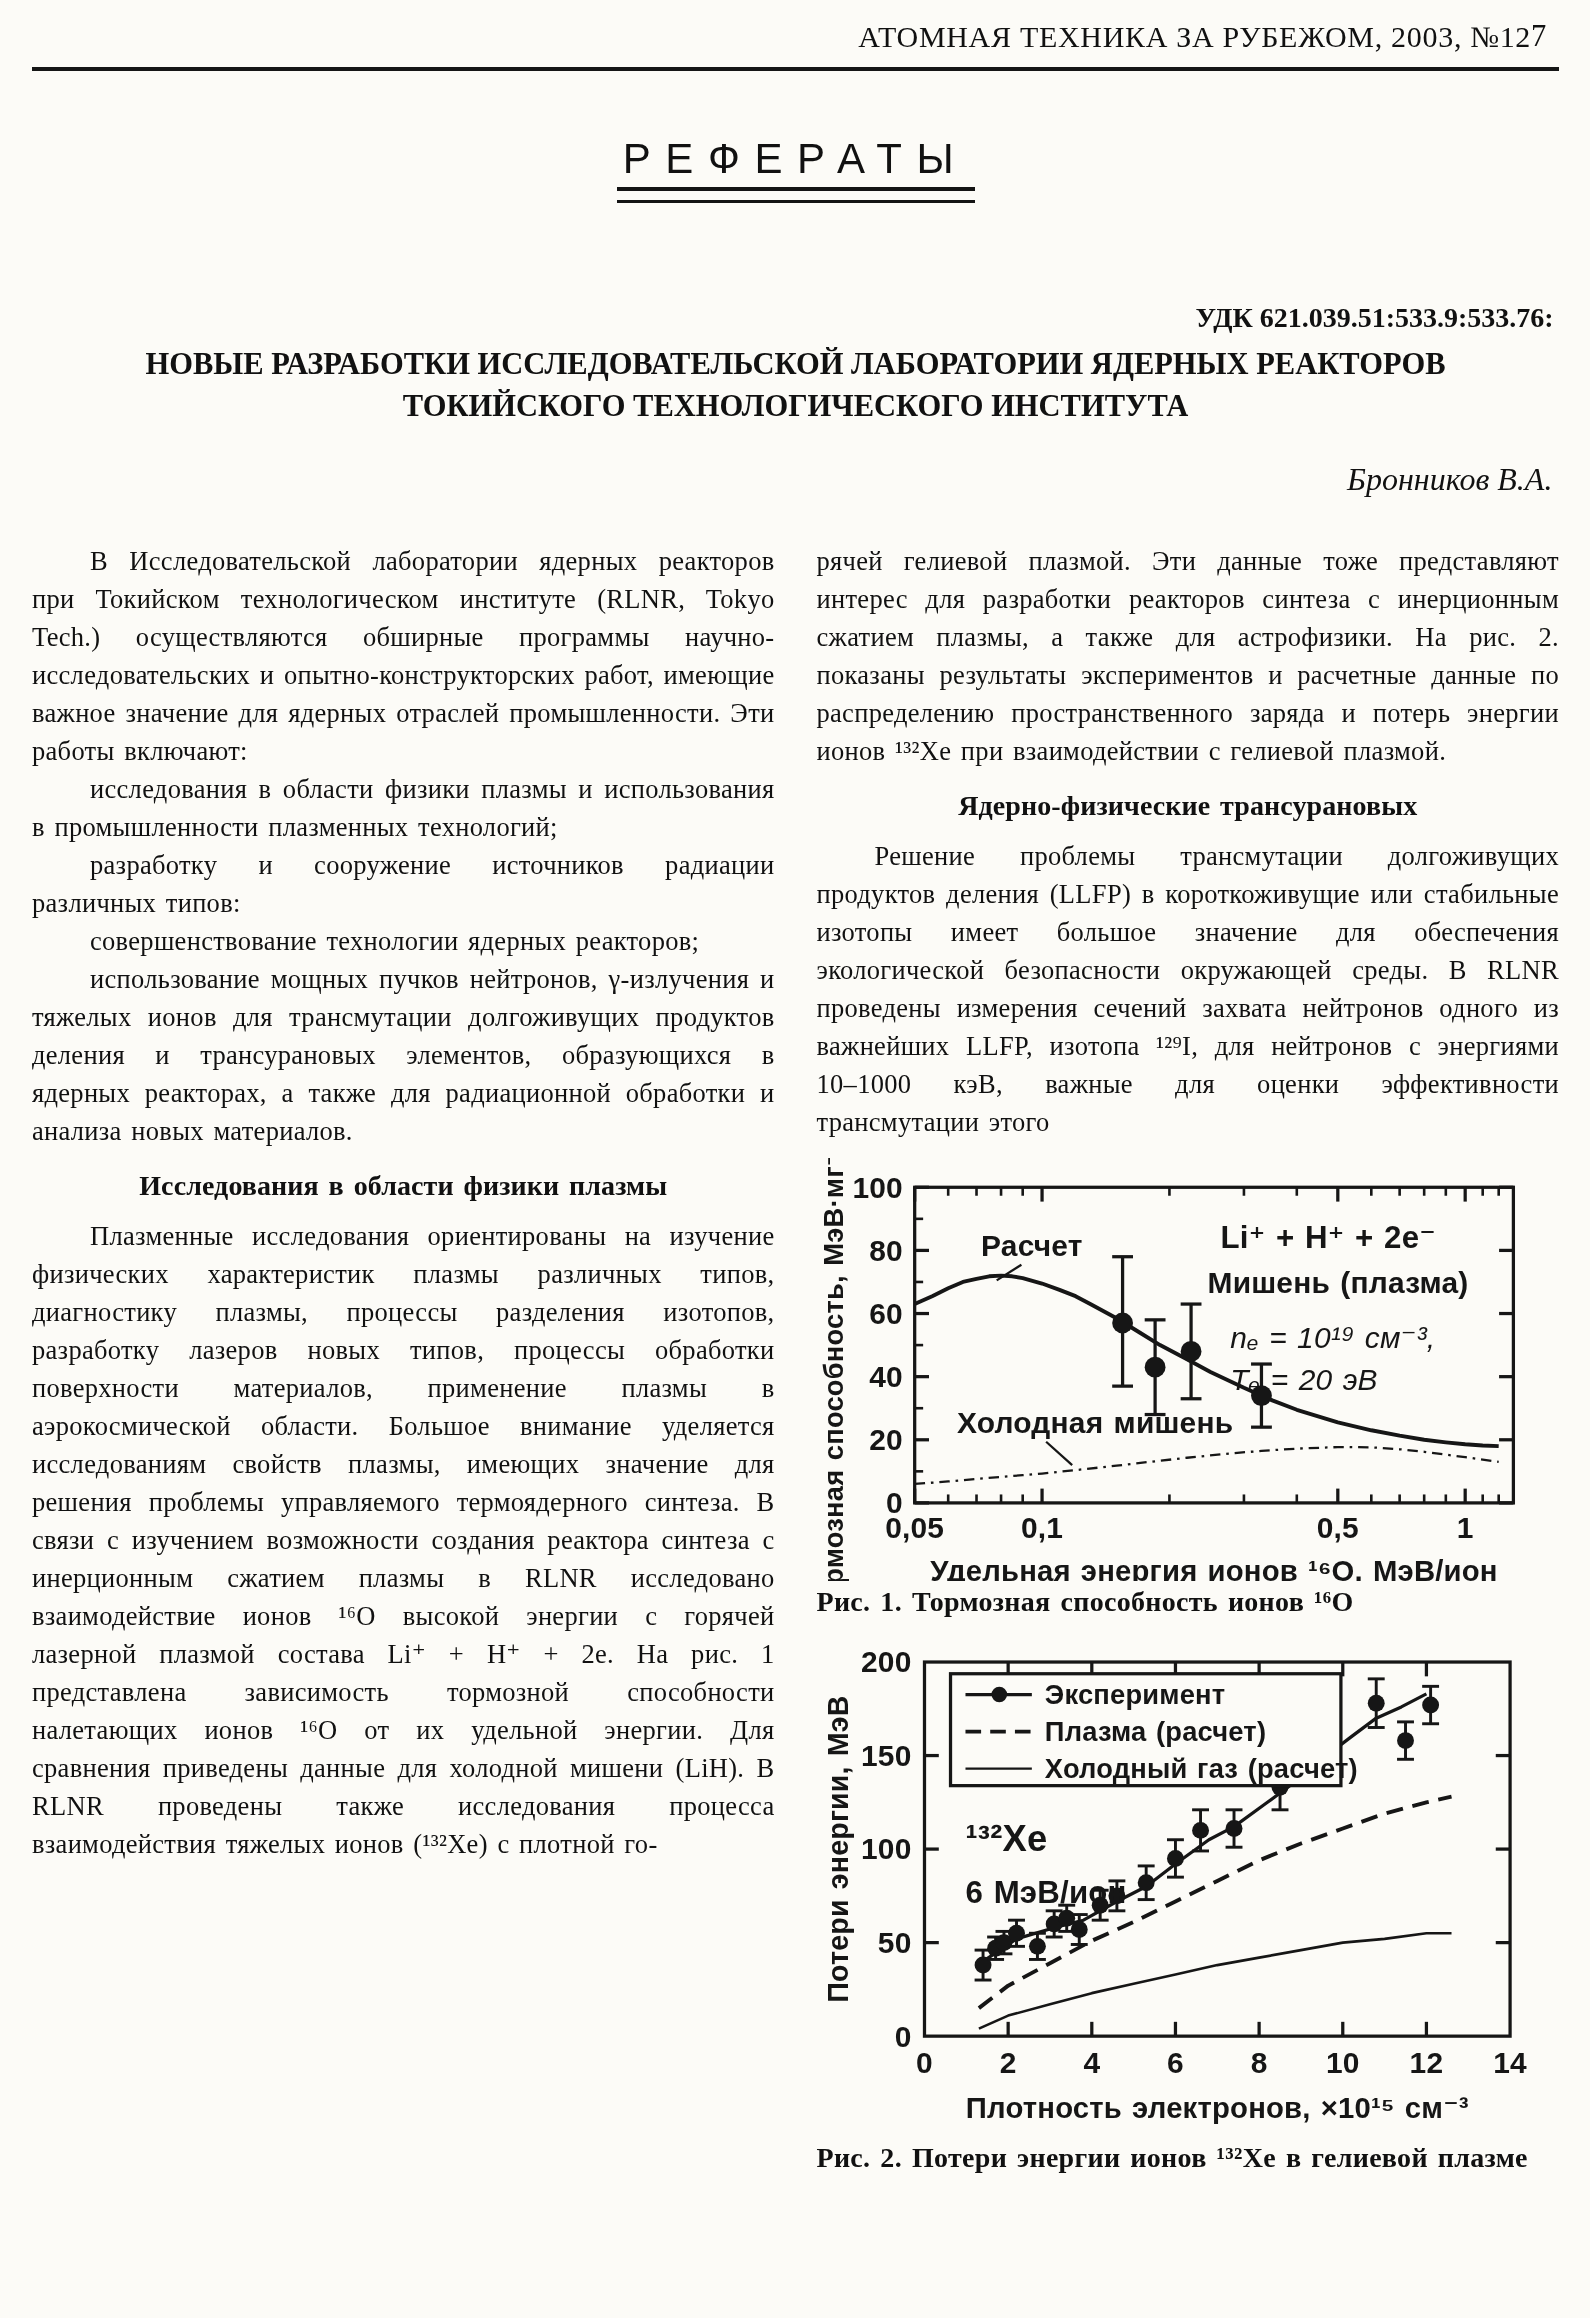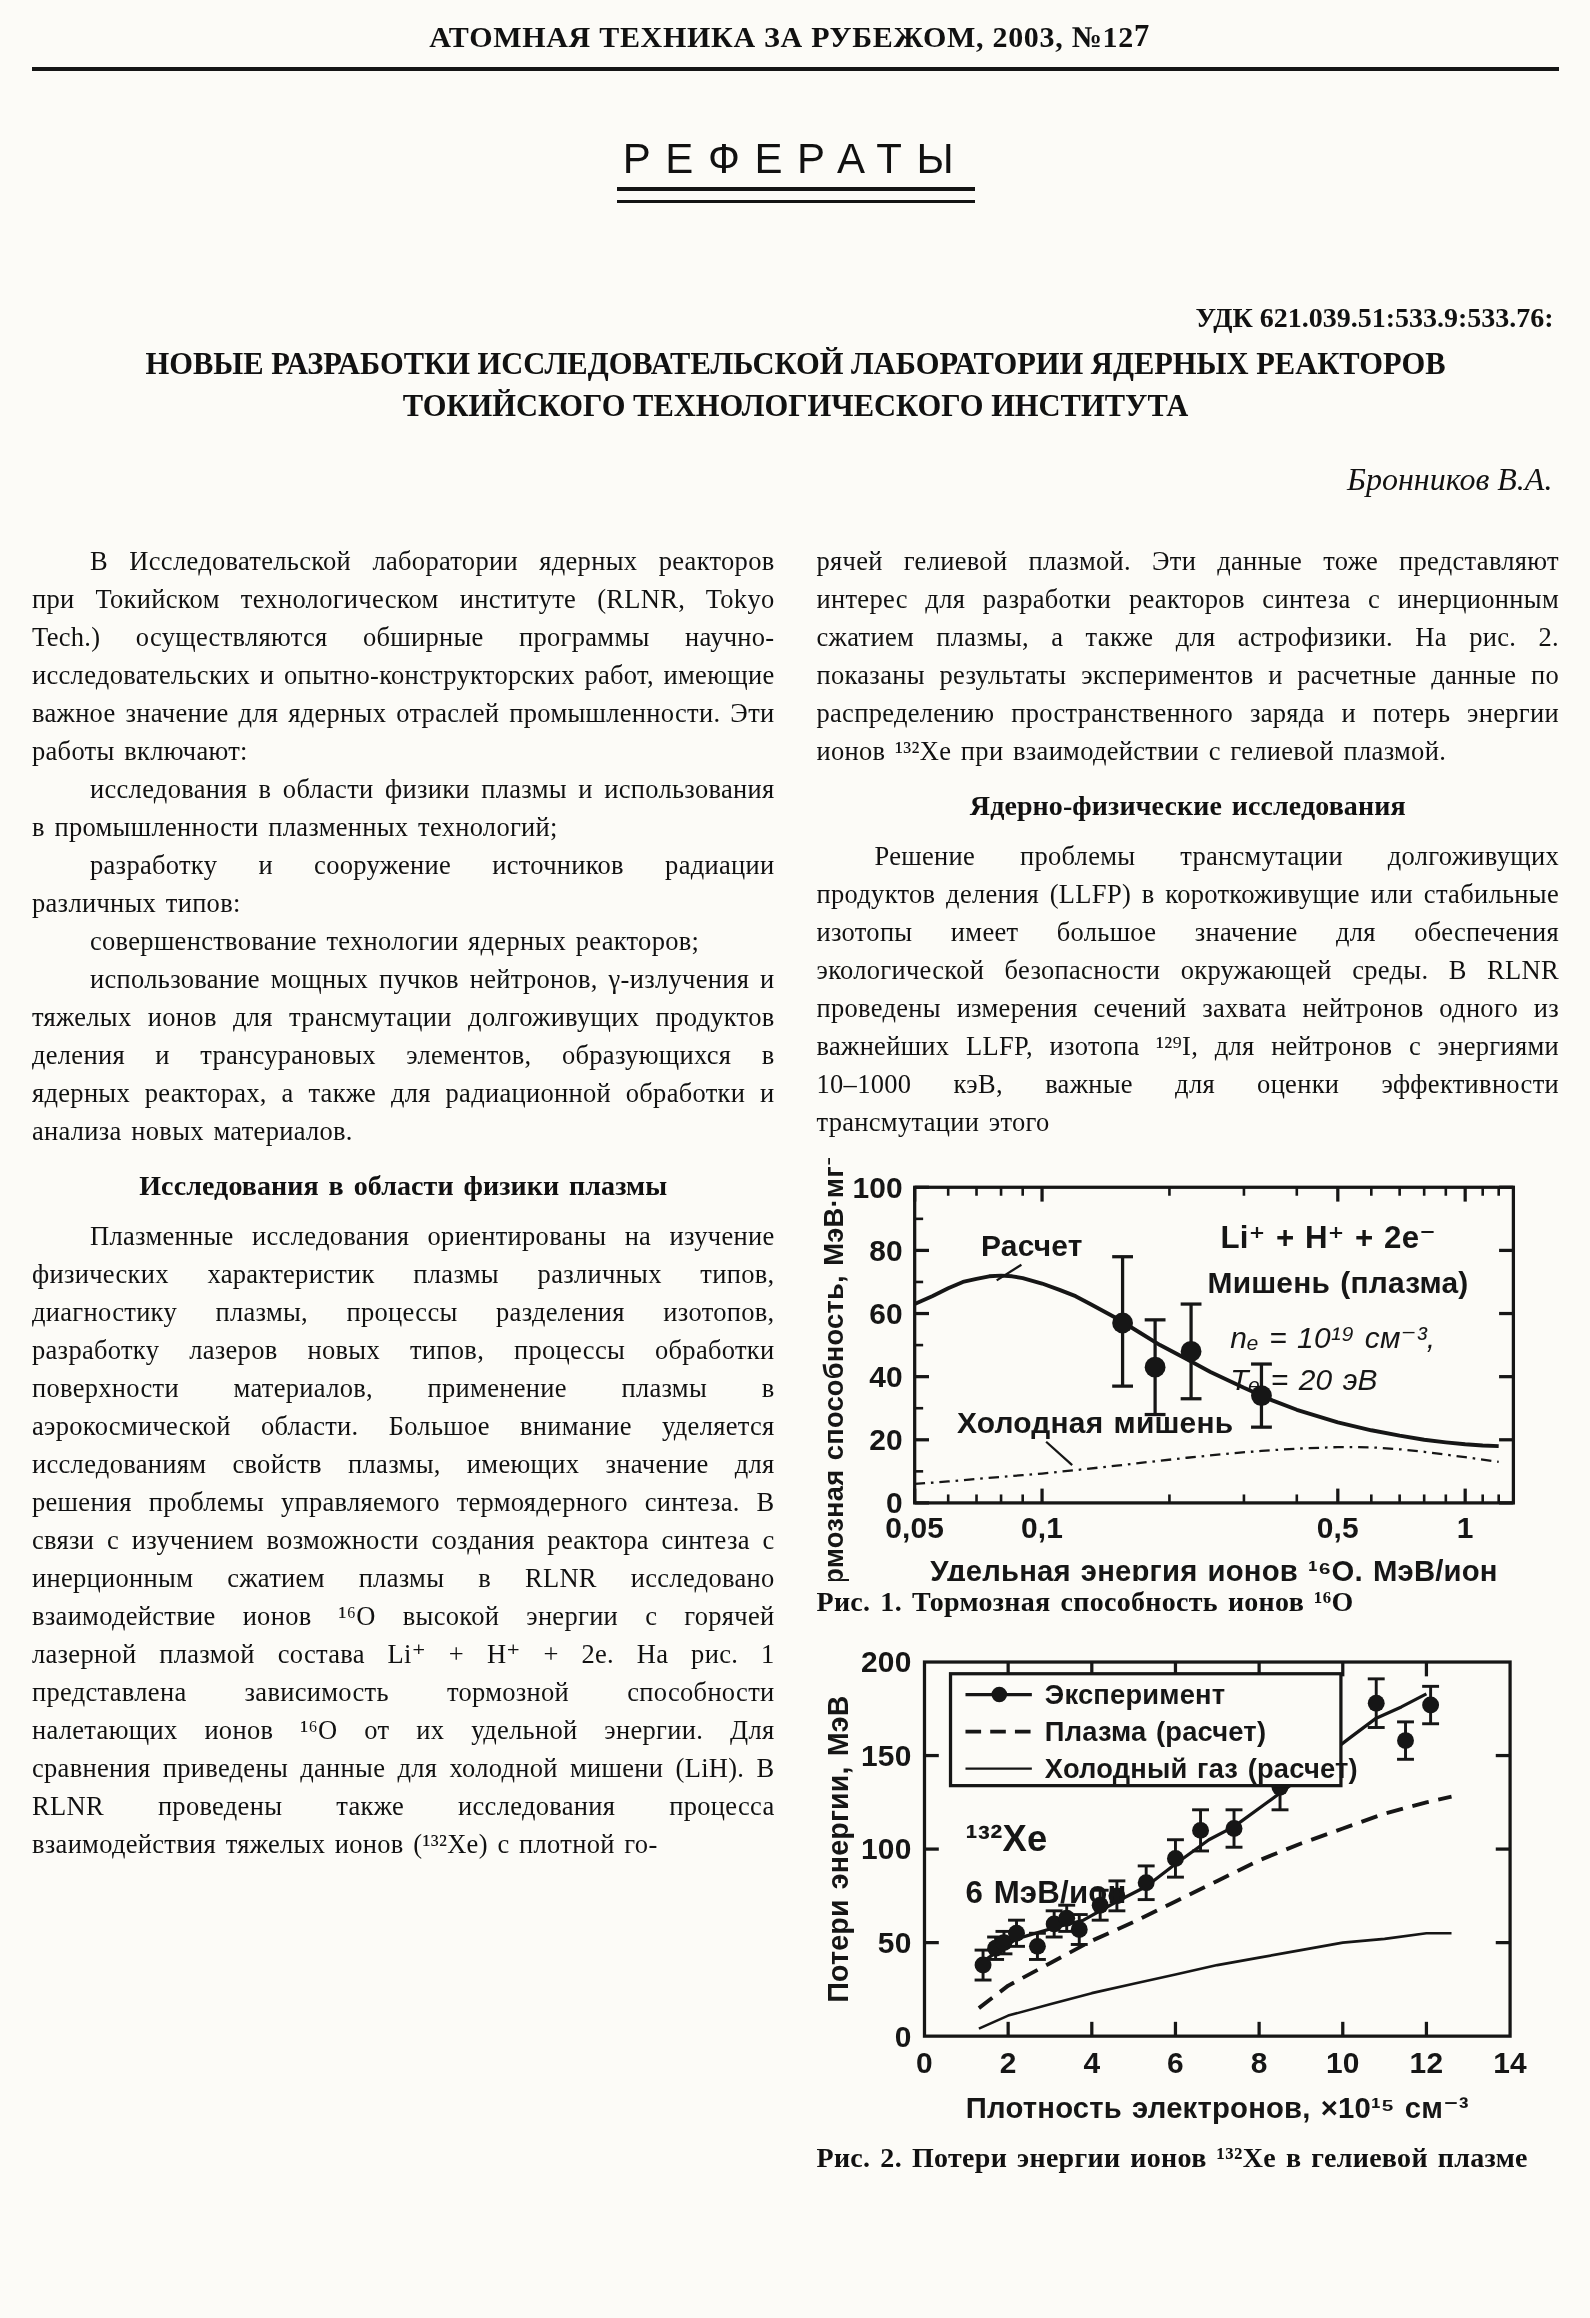--- a/index.html
+++ b/index.html
@@ -6,21 +6,21 @@
   .page{
     position:relative;
     width:1591px;height:2319px;
     background:#fcfbf7;
     color:#111;
     font-family:"Liberation Serif","DejaVu Serif",serif;
     overflow:hidden;
     box-sizing:border-box;
     padding:18.6px 32px 0 32px;
   }
-  .hdr{display:flex;justify-content:center;align-items:flex-end;font-size:30px;letter-spacing:0.7px;font-weight:bold;}
+  .hdr{display:flex;justify-content:flex-end;align-items:flex-end;font-size:30px;letter-spacing:0.7px;}
   .hdr .pgnum{font-size:30.5px;padding-right:12px;}
   .rule{height:4.6px;background:#161616;margin-top:13.3px;}
   .doc-title{margin-top:64px;text-align:center;}
   .doc-title .t{
     display:inline-block;
     font-family:"Liberation Sans","DejaVu Sans",sans-serif;
     font-size:42px;letter-spacing:14.6px;font-weight:500;
     padding:0 5.3px;
   }
   .doc-title .uline{height:8.6px;border-top:4.6px solid #141414;border-bottom:3.3px solid #141414;width:358px;margin:4px auto 0 auto;}
@@ -67,21 +67,21 @@
       <p>исследования в области физики плазмы и использования в промышленности плазменных технологий;</p>
       <p>разработку и сооружение источников радиации различных типов:</p>
       <p>совершенствование технологии ядерных реакторов;</p>
       <p>использование мощных пучков нейтронов, γ-излучения и тяжелых ионов для трансмутации долгоживущих продуктов деления и трансурановых элементов, образующихся в ядерных реакторах, а также для радиационной обработки и анализа новых материалов.</p>
       <h3>Исследования в области физики плазмы</h3>
       <p>Плазменные исследования ориентированы на изучение физических характеристик плазмы различных типов, диагностику плазмы, процессы разделения изотопов, разработку лазеров новых типов,  процессы обработки поверхности материалов, применение плазмы в аэрокосмической области. Большое внимание уделяется исследованиям свойств плазмы, имеющих значение для решения проблемы управляемого термоядерного синтеза. В связи с изучением возможности создания реактора синтеза с инерционным сжатием плазмы в RLNR исследовано взаимодействие ионов ¹⁶O высокой энергии с горячей лазерной плазмой состава Li⁺ + H⁺ + 2e. На рис. 1 представлена зависимость тормозной способности налетающих ионов ¹⁶O от их удельной энергии. Для сравнения приведены данные для холодной мишени (LiH). В RLNR проведены также исследования процесса взаимодействия тяжелых ионов (¹³²Xe) с плотной го-</p>
     </div>
 
     <div class="col">
       <p style="text-indent:0;">рячей гелиевой плазмой. Эти данные тоже представляют интерес для разработки реакторов синтеза с инерционным сжатием плазмы, а также для астрофизики. На рис. 2. показаны результаты экспериментов и расчетные данные по распределению пространственного заряда и потерь энергии ионов ¹³²Xe при взаимодействии с гелиевой плазмой.</p>
-      <h3>Ядерно-физические исследования</h3>
+      <h3>Ядерно-физические трансурановых</h3>
       <p>Решение проблемы трансмутации долгоживущих продуктов деления (LLFP) в короткоживущие или стабильные изотопы имеет большое значение для обеспечения экологической безопасности окружающей среды. В RLNR проведены измерения сечений захвата нейтронов одного из важнейших LLFP, изотопа ¹²⁹I, для нейтронов с энергиями 10–1000 кэВ, важные для оценки эффективности трансмутации этого</p>
 
       <div class="fig">
         <svg width="729" height="423" viewBox="0 0 1120 650" style="font-size:40px">
             <rect x="150" y="45" width="920" height="485" fill="none" stroke="#161616" stroke-width="5"></rect>
             <line x1="150" y1="530" x2="150" y2="508" stroke="#161616" stroke-width="5"></line>
             <line x1="150" y1="45" x2="150" y2="67" stroke="#161616" stroke-width="5"></line>
             <text x="150" y="584" font-size="46" fill="#161616" font-family="&quot;Liberation Sans&quot;,&quot;DejaVu Sans&quot;,sans-serif" text-anchor="middle" font-weight="bold">0,05</text>
             <line x1="345.72636926909416" y1="530" x2="345.72636926909416" y2="508" stroke="#161616" stroke-width="5"></line>
             <line x1="345.72636926909416" y1="45" x2="345.72636926909416" y2="67" stroke="#161616" stroke-width="5"></line>

